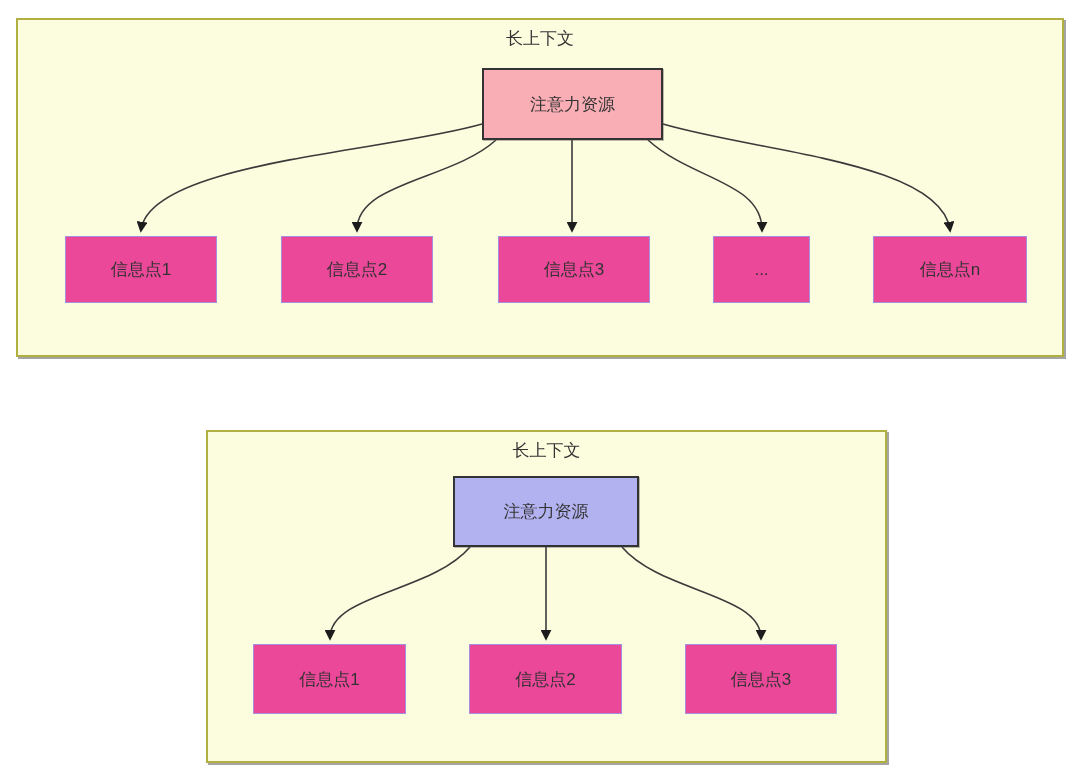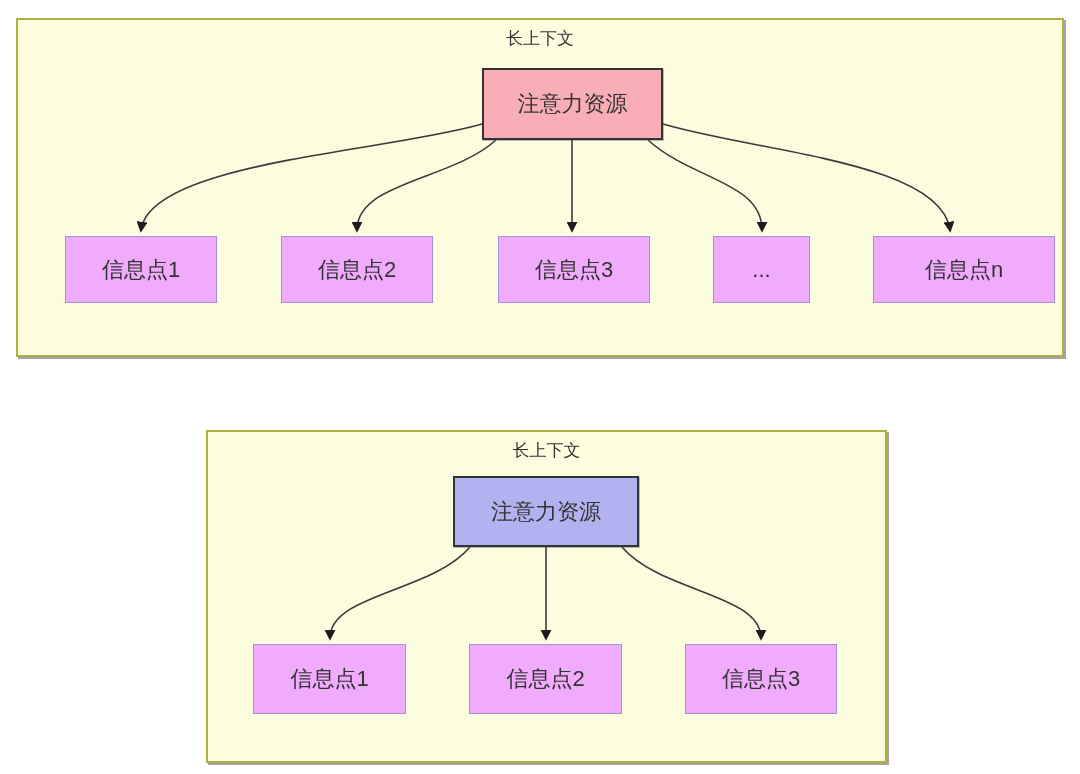--- a/index.html
+++ b/index.html
@@ -20,41 +20,41 @@
   #c-long{left:16px;top:18px;width:1048px;height:339px;}
   #c-short{left:206px;top:430px;width:681px;height:333px;}
   .section-title{
     position:absolute;left:0;right:0;top:7px;
     text-align:center;
     font-size:17px;color:#333333;
   }
   .node{
     position:absolute;
     display:flex;align-items:center;justify-content:center;
-    font-size:22px;color:#333333;
+    font-size:17px;color:#333333;
     box-sizing:border-box;
     text-align:center;
   }
   .attn{
     border:2px solid #333333;
     box-shadow:1px 1px 0 rgba(90,90,90,0.4);
   }
   .attn-pink{background:#f9aeb5;}
   .attn-blue{background:#b2b2f0;}
   .info{
-    background:#f0abfc;
+    background:#ec4899;
     border:1.5px solid #a58fdc;
   }
   
   #attn-long{left:482px;top:68px;width:181px;height:72px;}
   #l1{left:65px; top:236px;width:152px;height:67px;}
   #l2{left:281px;top:236px;width:152px;height:67px;}
   #l3{left:498px;top:236px;width:152px;height:67px;}
   #l4{left:713px;top:236px;width:97px; height:67px;}
-  #l5{left:873px;top:236px;width:182px;height:67px;}
+  #l5{left:873px;top:236px;width:154px;height:67px;}
   
   #attn-short{left:453px;top:476px;width:186px;height:71px;}
   #s1{left:253px;top:644px;width:153px;height:70px;}
   #s2{left:469px;top:644px;width:153px;height:70px;}
   #s3{left:685px;top:644px;width:152px;height:70px;}
   svg.arrows{
     position:absolute;left:0;top:0;width:1080px;height:774px;
     pointer-events:none;
   }
   svg.arrows path{

